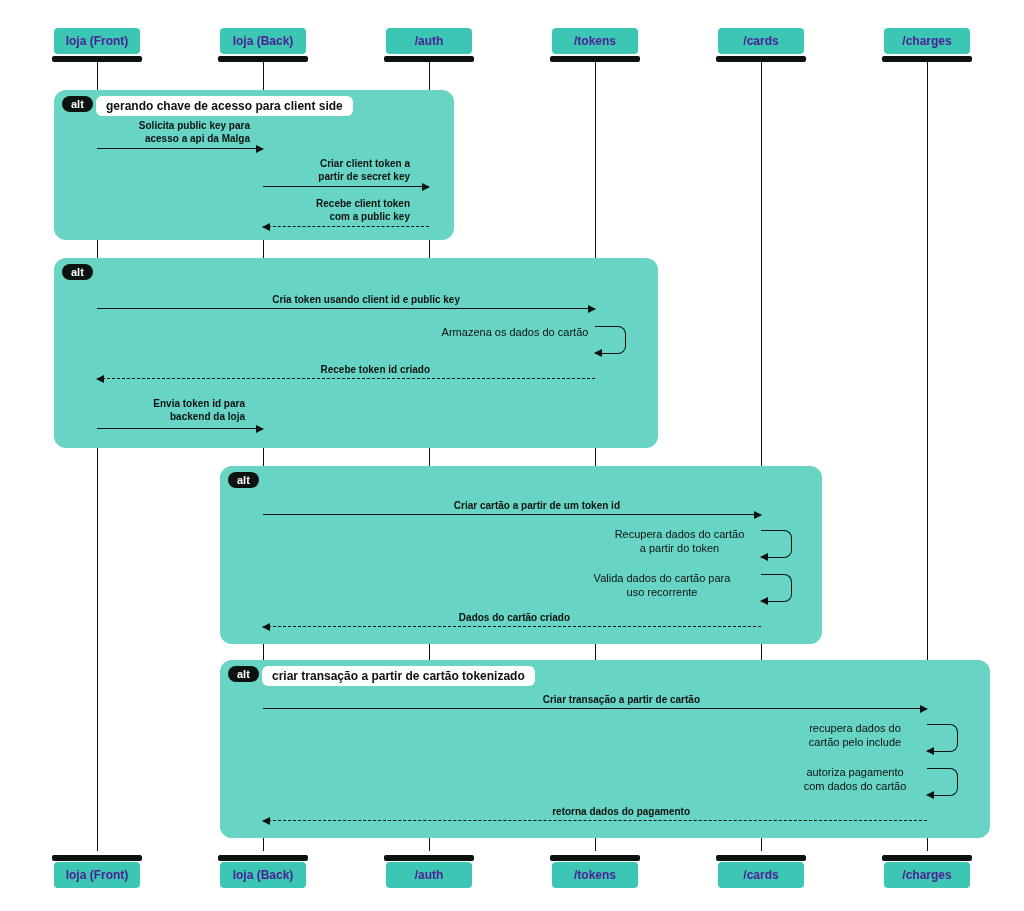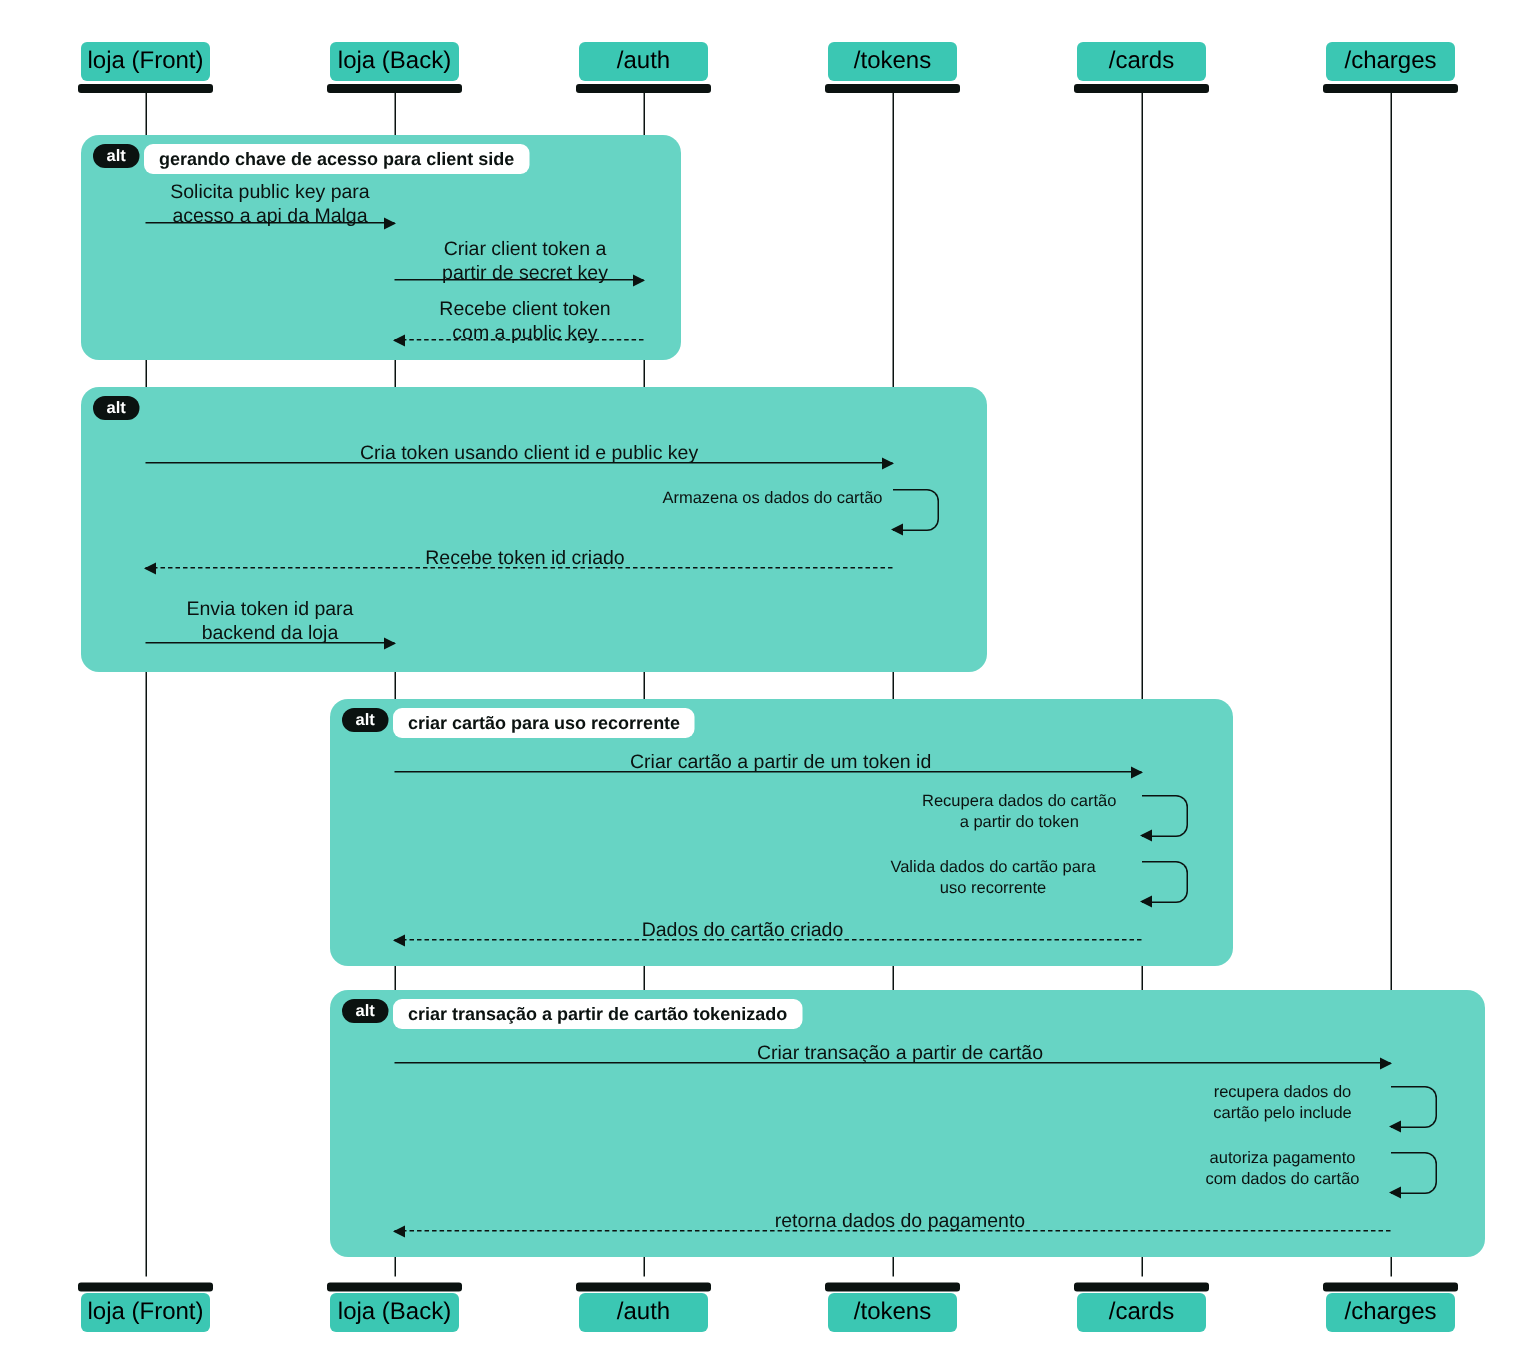--- a/index.html
+++ b/index.html
@@ -23,23 +23,23 @@
   
   .lifeline{position:absolute;top:60px;bottom:60px;width:0;border-left:1.5px solid #0b1210;}
 
   
   .actor{
     position:absolute;
     width:86px;height:26px;
     background:var(--teal);
     border:0px solid var(--teal);
     border-radius:4px;
-    color:#000000;
-    font-weight:400;
-    font-size:16px;
+    color:#4c1d95;
+    font-weight:700;
+    font-size:12px;
     text-align:center;
     line-height:26px;
     z-index:5;
   }
   .actor-under{position:absolute;width:90px;height:6px;background:#0b1210;border-radius:2px;z-index:4;}
   .actor-under.top{}
   .actor-under.bot{}
 
   
   .region{
@@ -82,26 +82,27 @@
     position:absolute;
     width:0;height:0;
     border-top:4px solid transparent;
     border-bottom:4px solid transparent;
   }
   .msg.right .head{right:-1px;border-left:8px solid #0b1210;}
   .msg.left  .head{left:-1px;border-right:8px solid #0b1210;}
   .msg .head{top:-4px;}
   .msg-text{
     position:absolute;
-    font-size:13px;
+    font-size:10px;
     color:#0b1210;
-    text-align:center;
+    text-align:right;
     line-height:1.25;
     z-index:4;
     white-space:pre;
+    font-weight:bold;
   }
 
   
   .loop{
     position:absolute;
     width:30px;
     border:1.3px solid #0b1210;
     border-left:none;
     border-radius:0 8px 8px 0;
     z-index:3;
@@ -214,21 +215,20 @@
   <div class="msg-text" style="left:270px;top:364px;width:160px">Recebe token id criado</div>
 
   <div class="msg right" style="left:97px;top:428px;width:166px">
       <div class="head"></div>
     </div>
   <div class="msg-text" style="left:115px;top:398px;width:130px">Envia token id para
 backend da loja</div>
 
   <div class="region" style="left:220px;top:466px;width:602px;height:178px"></div>
   <div class="alt-pill" style="left:228px;top:472px">alt</div>
-  <div class="alt-label" style="left:262px;top:472px">criar cartão para uso recorrente</div>
 
   <div class="msg right" style="left:263px;top:514px;width:498px">
       <div class="head"></div>
     </div>
   <div class="msg-text" style="left:420px;top:500px;width:200px">Criar cartão a partir de um token id</div>
 
   <div class="loop" style="left:761px;top:530px;height:26px">
       <div class="head"></div>
     </div>
   <div class="loop-text" style="left:602px;top:528px;width:155px">Recupera dados do cartão

